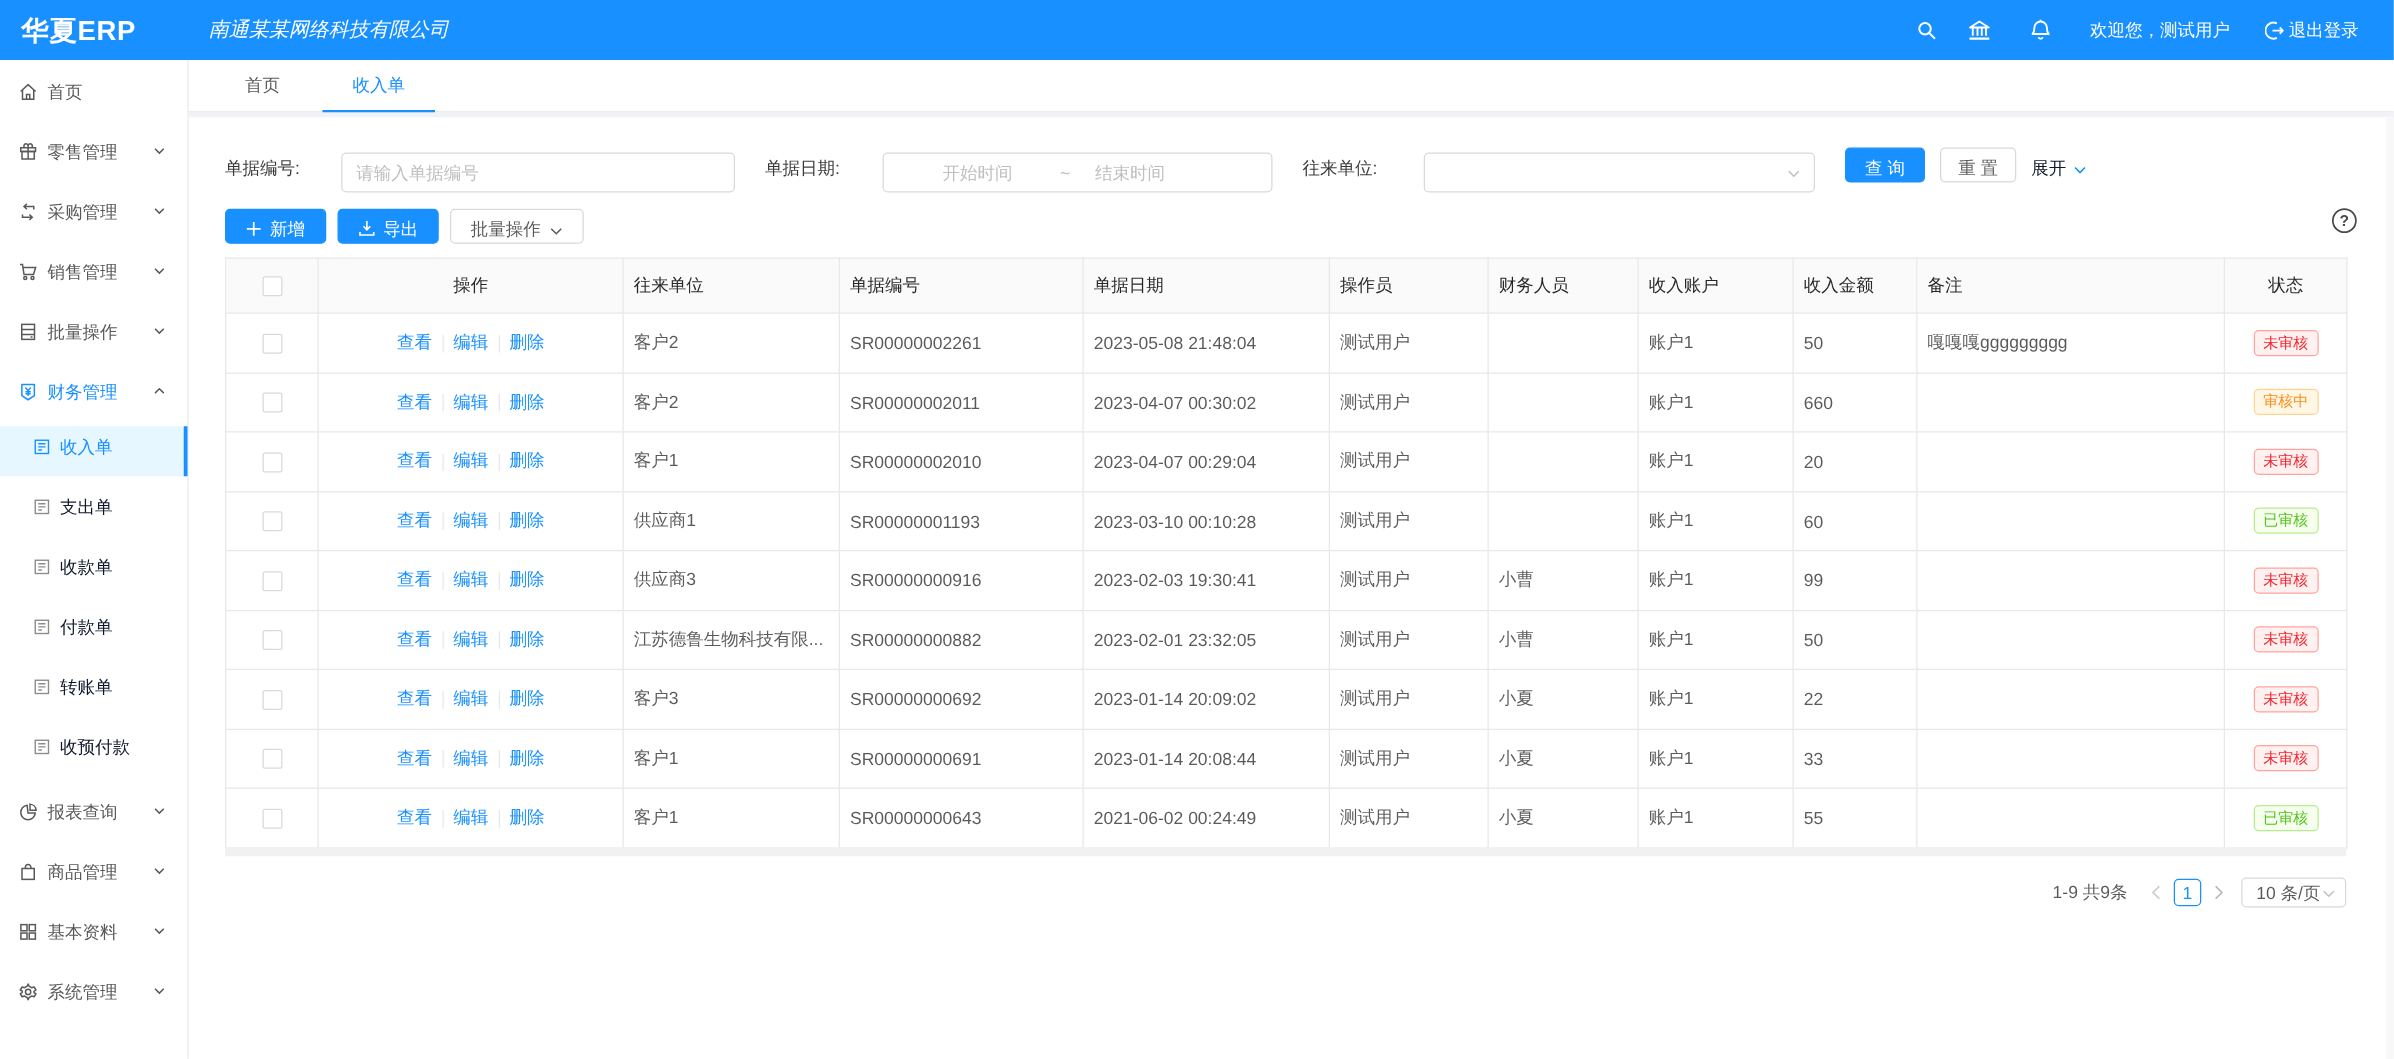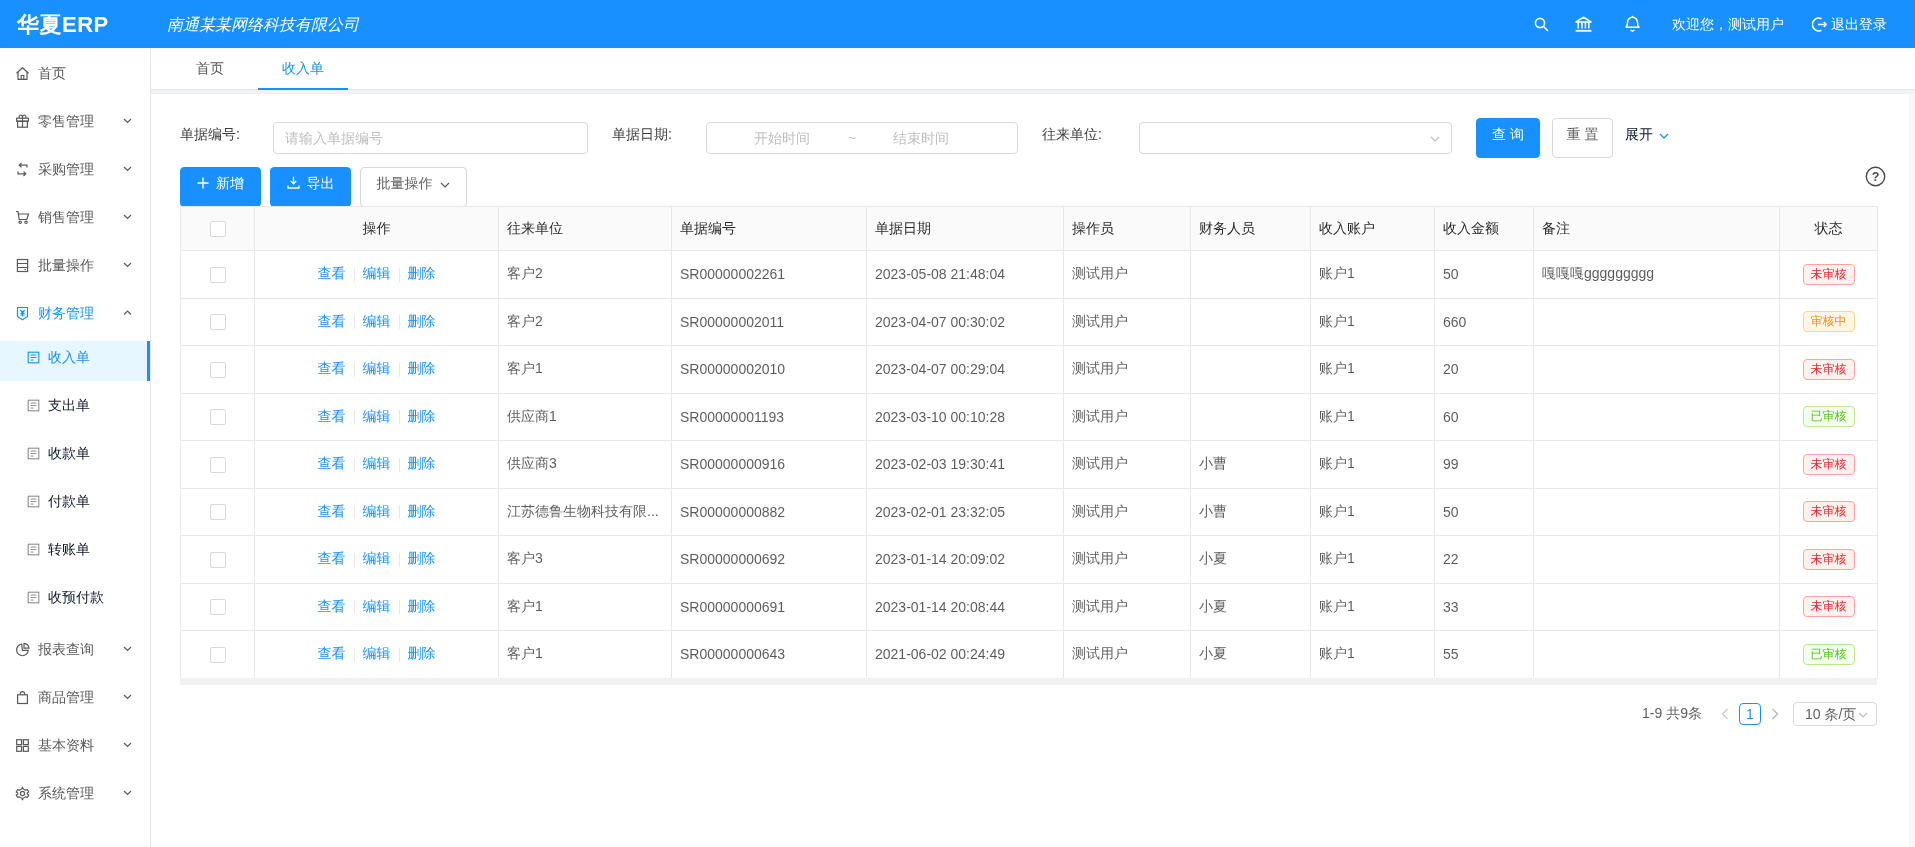--- a/index.html
+++ b/index.html
@@ -32,21 +32,21 @@
   border-bottom:1px solid #e8e8e8; }
 #tab1 { position:absolute; left:45px; top:0; line-height:41px; color:#595959; font-size:14px; }
 #tab2 { position:absolute; left:131px; top:0; line-height:41px; color:#1890ff; font-size:14px; }
 #tabline { position:absolute; left:107px; bottom:-1px; width:90px; height:2px; background:#1890ff; }
 #gap { position:absolute; left:151px; top:90px; width:1764px; height:4px; background:#f0f2f5; }
 
 #content { position:absolute; left:151px; top:94px; width:1764px; height:753px; background:#fff; }
 .flabel { position:absolute; top:24px; line-height:32px; font-size:14px; color:rgba(0,0,0,0.78); }
 .fbox { position:absolute; top:28px; height:32px; border:1px solid #d9d9d9; border-radius:4px; background:#fff; }
 .ph { color:#bfbfbf; }
-.btn { position:absolute; height:40px; border-radius:4px; font-size:14px; text-align:center; }
+.btn { position:absolute; height:28px; border-radius:4px; font-size:14px; text-align:center; }
 .btn-blue { background:#1890ff; color:#fff; border:1px solid #1890ff; }
 .btn-white { background:#fff; color:rgba(0,0,0,0.65); border:1px solid #d9d9d9; }
 
 #tbl { position:absolute; left:29px; top:112px; width:1698px; border-collapse:collapse; table-layout:fixed; }
 #tbl th, #tbl td { border:1px solid #e8e8e8; font-weight:normal; font-size:14px;
   padding:0 0 0 8px; text-align:left; overflow:hidden; white-space:nowrap; }
 #tbl th { background:#fafafa; height:44px; color:rgba(0,0,0,0.85); }
 #tbl td { height:47.5px; color:rgba(0,0,0,0.65); }
 #tbl th.c, #tbl td.c { text-align:center; padding:0;margin-left:21px; }
 a.lnk { color:#1890ff; text-decoration:none; }
@@ -248,21 +248,21 @@
 </div>
 <div id="gap"></div>
 
 <div id="content">
   <div class="flabel" style="left:29px">单据编号:</div>
   <div class="fbox" style="left:122px;width:315px;line-height:30px;padding-left:11px"><span class="ph">请输入单据编号</span></div>
   <div class="flabel" style="left:461px">单据日期:</div>
   <div class="fbox" style="left:555px;width:312px;line-height:30px">
     <span class="ph" style="position:absolute;left:30px;width:90px;text-align:center">开始时间</span>
     <span class="ph" style="position:absolute;left:141px">~</span>
-    <span class="ph" style="position:absolute;left:169px;width:90px;text-align:center">结束时间</span>
+    <span class="ph" style="position:absolute;left:169px;width:90px;text-align:left">结束时间</span>
   </div>
   <div class="flabel" style="left:891px">往来单位:</div>
   <div class="fbox" style="left:988px;width:313px">
     <svg style="position:absolute;right:11px;top:13px" width="10" height="6" viewBox="0 0 10 6" fill="none" stroke="#bfbfbf" stroke-width="1.2">
         <path d="M1 1 L5 5 L9 1"></path>
       </svg>
   </div>
   <div class="btn btn-blue" style="left:1325px;top:24px;width:64px;line-height:30px">查 询</div>
   <div class="btn btn-white" style="left:1401px;top:24px;width:61px;line-height:30px">重 置</div>
   <div style="position:absolute;left:1474px;top:24px;line-height:32px;color:#0f172a">展开 <svg width="10" height="6" viewBox="0 0 10 6" fill="none" stroke="#1890ff" stroke-width="1.3" style="margin-left:2px">

